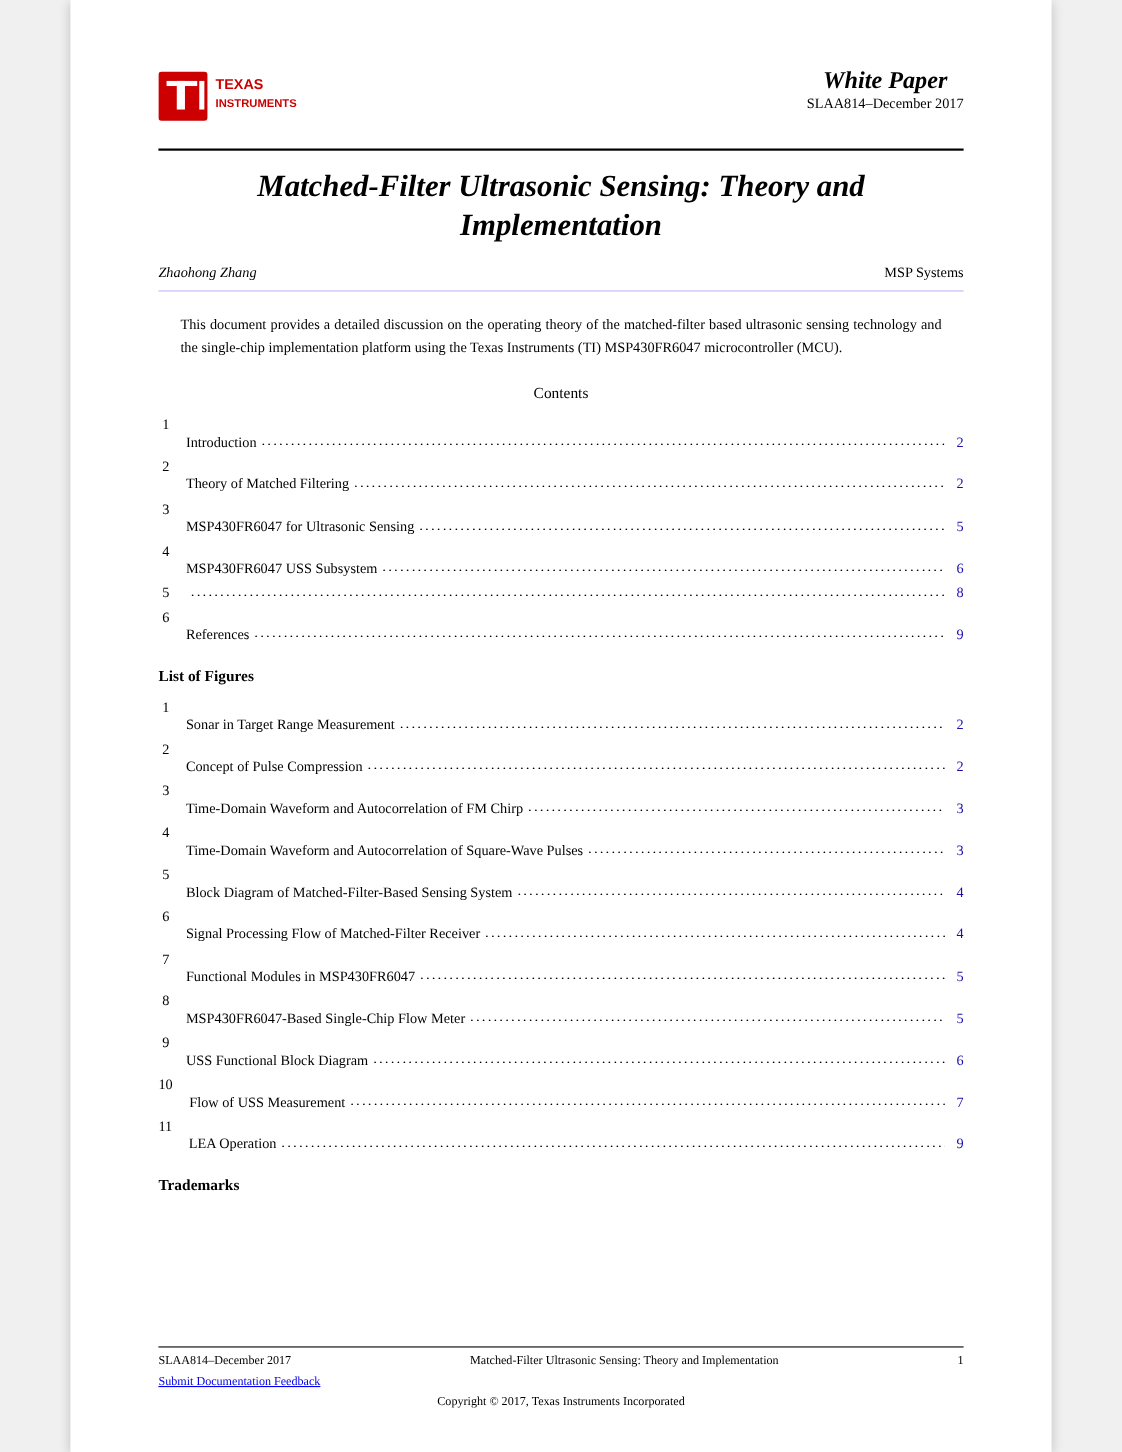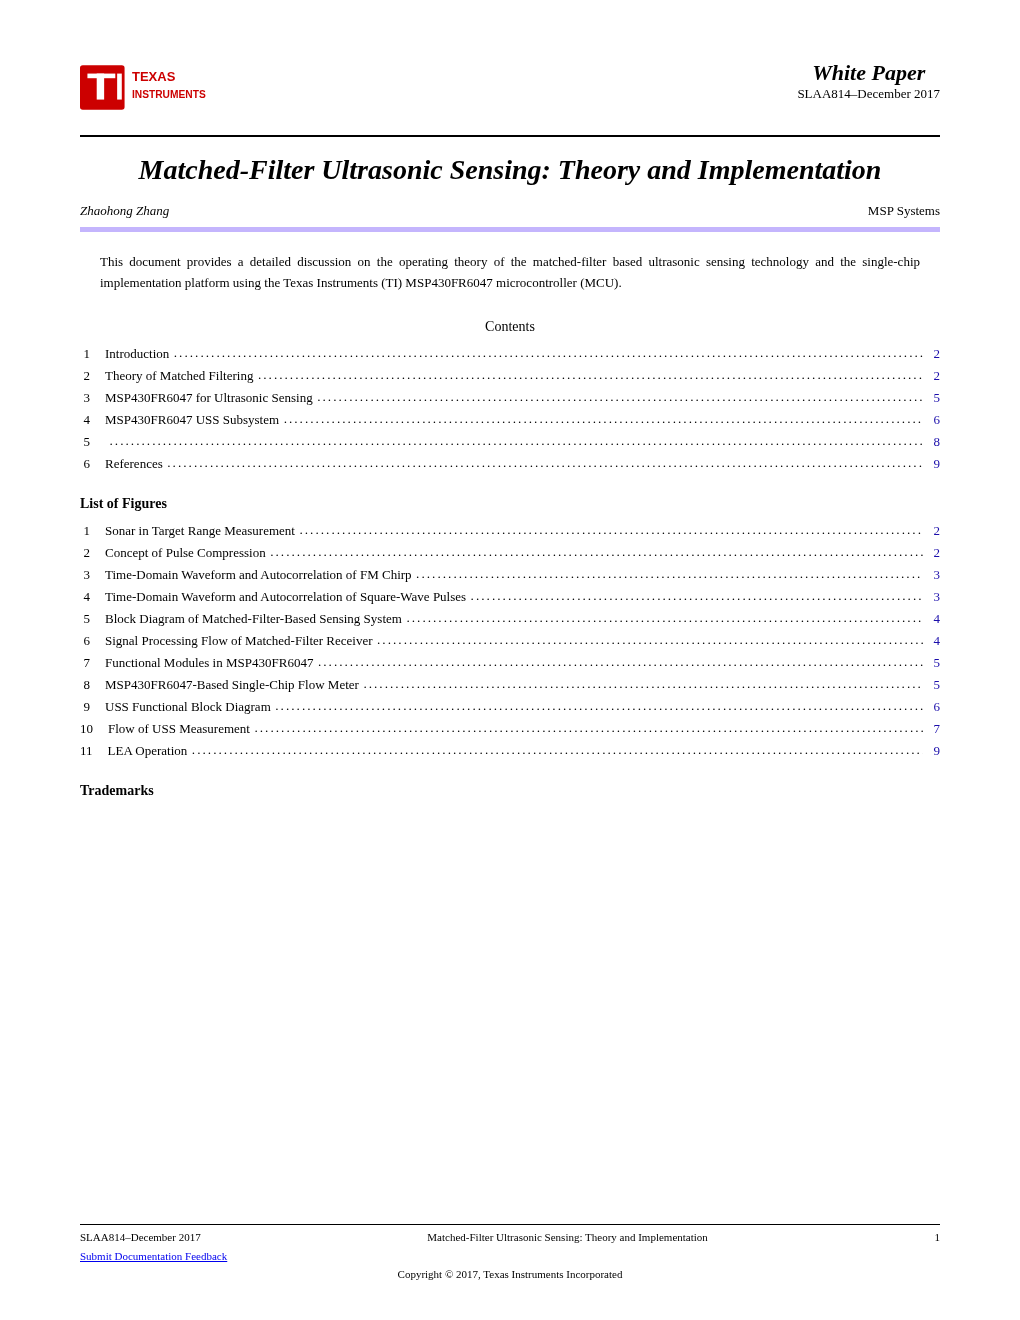--- a/index.html
+++ b/index.html
@@ -7,21 +7,21 @@
     body {
       background: #f0f0f0;
       display: flex;
       justify-content: center;
       align-items: flex-start;
       min-height: 100vh;
       font-family: 'Times New Roman', Times, serif;
     }
 
     .page {
-      width: 1020px;
+      width: 892px;
       min-height: 1320px;
       background: white;
       position: relative;
       padding: 60px 80px 60px 80px;
       box-shadow: 0 2px 10px rgba(0,0,0,0.2);
     }
 
     
     .header {
       display: flex;
@@ -72,21 +72,21 @@
       font-weight: bold;
       font-style: italic;
       color: #000;
       line-height: 1.3;
     }
 
     
     .author-line {
       display: flex;
       justify-content: space-between;
-      border-bottom: 5px solid #c4b5fd;
+      border-bottom: 1px solid #c4b5fd;
       padding-bottom: 8px;
       margin-bottom: 20px;
     }
 
     .author-name {
       font-style: italic;
       font-size: 13px;
     }
 
     .department {
@@ -184,20 +184,21 @@
     .toc-entry-content {
       flex: 1;
       display: flex;
       align-items: baseline;
       overflow: hidden;
     }
 
     .toc-entry-title {
       white-space: nowrap;
       flex-shrink: 0;
+      margin-top: 16px;
     }
 
     .toc-entry-dots {
       flex: 1;
       overflow: hidden;
       margin: 0 2px;
       position: relative;
       top: 2px;
     }
 

